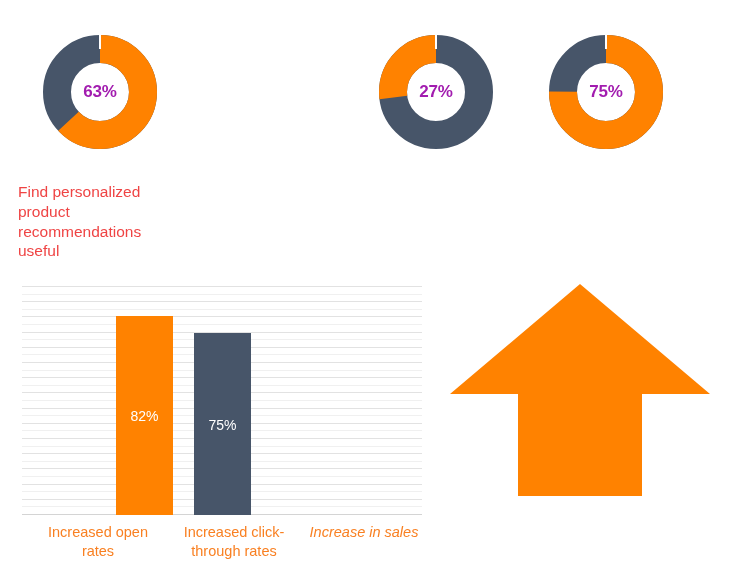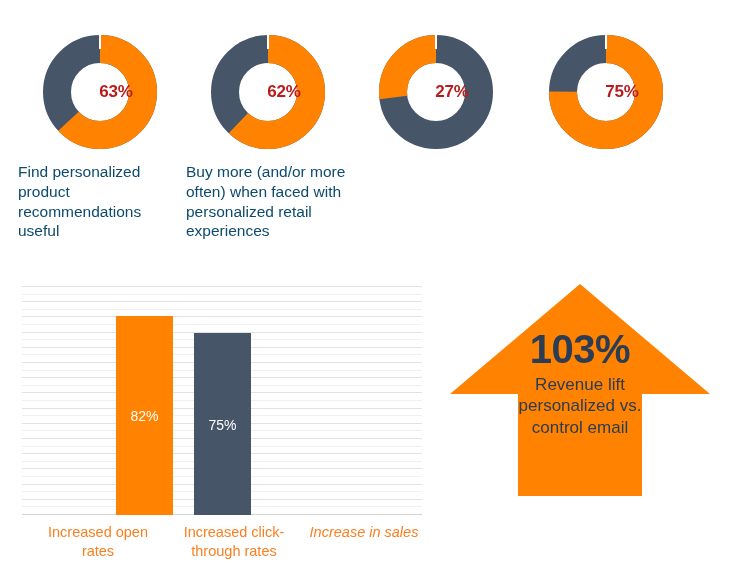--- a/index.html
+++ b/index.html
@@ -28,33 +28,33 @@
     width: 168px;
   }
   .donut-wrap {
     position: relative;
     width: 120px; height: 120px;
     margin: 32px auto 0 auto;
   }
   .donut-wrap svg { display: block; }
   .donut-value {
     position: absolute;
-    left: 16px; top: 0;
+    left: 0; top: 0;
     width: 120px; height: 120px;
     display: flex;
     align-items: center;
     justify-content: center;
     font-size: 17px;
     font-weight: bold;
-    color: #b91c1c;
+    color: #a21caf;
     letter-spacing: -0.2px;
   }
   .donut-caption {
-    margin-top: 10px;
-    color: #0c4a6e;
+    margin-top: 30px;
+    color: #ef4444;
     font-size: 15.5px;
     line-height: 1.28;
     text-align: left;
     padding: 0 2px;
   }
 
   
   .chart-block {
     position: absolute;
     left: 18px; top: 283px;
@@ -145,31 +145,20 @@
         <svg width="120" height="120" viewBox="0 0 120 120">
           <circle cx="60" cy="60" r="43" fill="none" stroke="#475569" stroke-width="28"></circle>
           <circle id="arc0" cx="60" cy="60" r="43" fill="none" stroke="#FF8200" stroke-width="28" transform="rotate(-90 60 60)" stroke-dasharray="170.21 99.97"></circle>
           <line x1="60" y1="17" x2="60" y2="3" stroke="#ffffff" stroke-width="2"></line>
         </svg>
         <div class="donut-value">63%</div>
       </div>
       <div class="donut-caption">Find personalized product recommendations useful</div>
     </div>
 
-    <div class="donut-cell" style="left:184px;">
-      <div class="donut-wrap">
-        <svg width="120" height="120" viewBox="0 0 120 120">
-          <circle cx="60" cy="60" r="43" fill="none" stroke="#475569" stroke-width="28"></circle>
-          <circle id="arc1" cx="60" cy="60" r="43" fill="none" stroke="#FF8200" stroke-width="28" transform="rotate(-90 60 60)" stroke-dasharray="167.51 102.67"></circle>
-          <line x1="60" y1="17" x2="60" y2="3" stroke="#ffffff" stroke-width="2"></line>
-        </svg>
-        <div class="donut-value">62%</div>
-      </div>
-      <div class="donut-caption">Buy more (and/or more often) when faced with personalized retail experiences</div>
-    </div>
 
     <div class="donut-cell" style="left:352px;">
       <div class="donut-wrap">
         <svg width="120" height="120" viewBox="0 0 120 120">
           <circle cx="60" cy="60" r="43" fill="none" stroke="#475569" stroke-width="28"></circle>
           <circle id="arc2" cx="60" cy="60" r="43" fill="none" stroke="#FF8200" stroke-width="28" transform="rotate(-90 60 60) scale(1,-1) translate(0,-120)" stroke-dasharray="72.95 197.23"></circle>
           <line x1="60" y1="17" x2="60" y2="3" stroke="#ffffff" stroke-width="2"></line>
         </svg>
         <div class="donut-value">27%</div>
       </div>
@@ -239,19 +228,15 @@
       <div class="xlabel" style="left:12px; width:136px;">Increased open rates</div>
       <div class="xlabel" style="left:148px; width:136px;">Increased click-through rates</div>
       <div class="xlabel" style="left:278px; width:136px;font-style:italic;">Increase in sales</div>
     </div>
   </div>
 
   <div class="arrow-block">
     <svg width="268" height="238" viewBox="0 0 268 238">
       <polygon points="134,4 264,114 196,114 196,216 72,216 72,114 4,114" fill="#FF8200"></polygon>
     </svg>
-    <div class="arrow-text">
-      <div class="arrow-big">103%</div>
-      <div class="arrow-sub">Revenue lift personalized vs. control email</div>
-    </div>
   </div>
 
 </div>
 
 </body></html>

